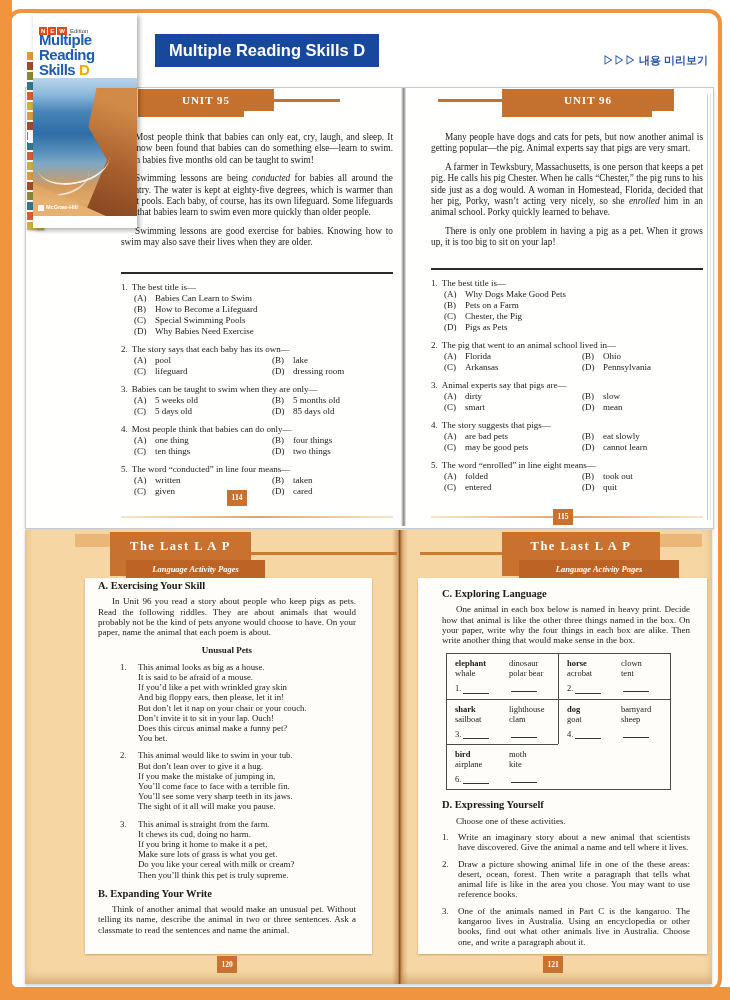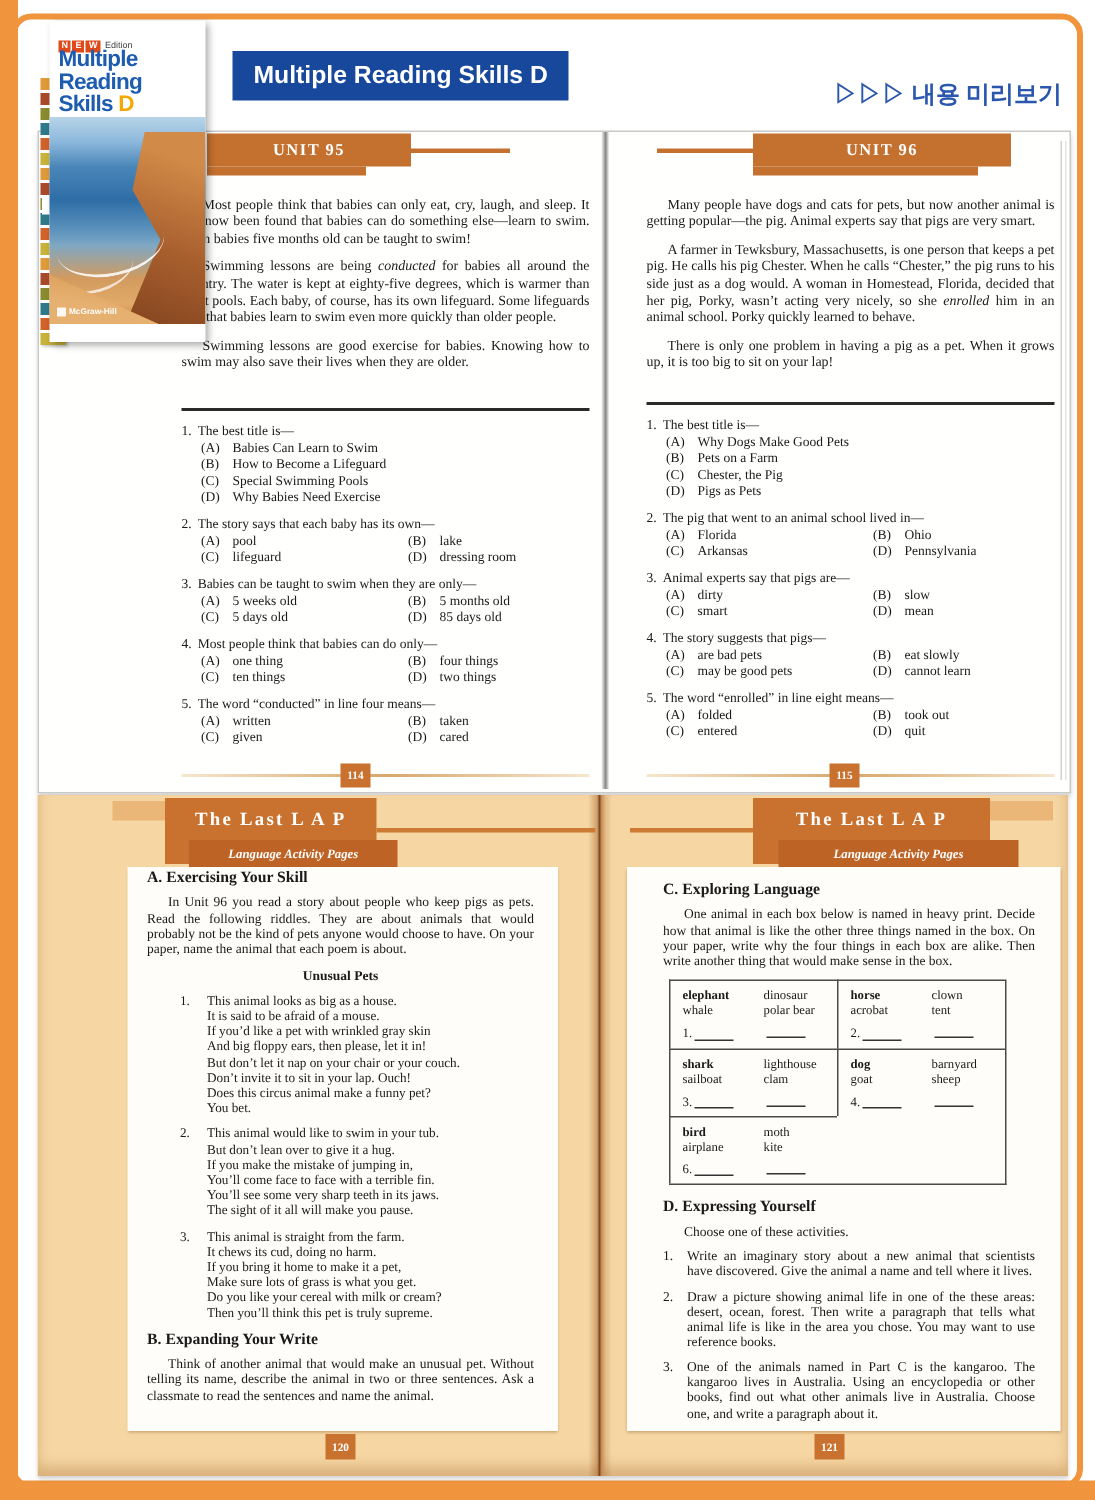--- a/index.html
+++ b/index.html
@@ -11,21 +11,21 @@
   .left-bar{position:absolute;left:0;top:0;width:12px;height:1000px;background:#f0953e;}
   .bottom-bar{position:absolute;left:0;top:987px;width:730px;height:13px;background:#f0953e;}
   .frame-border{position:absolute;left:7px;top:9px;width:707px;height:976px;
                 border:4px solid #f0953e;border-radius:14px;}
 
   
   .title-bar{position:absolute;left:155px;top:34px;width:224px;height:33px;background:#17489c;
              color:#fff;font-family:"Liberation Sans",sans-serif;font-weight:bold;
              font-size:16.5px;line-height:33px;padding-left:14px;box-sizing:border-box;}
   .preview{position:absolute;right:22px;top:53px;color:#2a57ad;
-           font-family:Liberation Serif, serif;font-weight:bold;font-size:16px;}
+           font-family:Liberation Sans, sans-serif;font-weight:bold;font-size:11px;}
 
   
   .cover{position:absolute;left:27px;top:14px;width:121px;height:216px;z-index:5;}
   .spine-col{position:absolute;left:0;top:38px;width:17px;height:178px;background:#fff;
              box-shadow:1px 1px 2px rgba(0,0,0,.25);
              background-image:repeating-linear-gradient(180deg,
                #e09a3a 0 8px,#fff 8px 10px,#a84a2a 10px 18px,#fff 18px 20px,
                #8a8a2f 20px 28px,#fff 28px 30px,#2f7a8a 30px 38px,#fff 38px 40px,
                #d2622a 40px 48px,#fff 48px 50px,#c8b23a 50px 58px,#fff 58px 60px);}
   .spine-d{position:absolute;left:1px;top:80px;width:15px;height:11px;background:#fff;
@@ -180,21 +180,21 @@
       <div class="opts opts2">
         <div><span class="ol">(A)</span><span>written</span></div>
         <div><span class="ol">(B)</span><span>taken</span></div>
         <div><span class="ol">(C)</span><span>given</span></div>
         <div><span class="ol">(D)</span><span>cared</span></div>
       </div>
     </div>
   </div>
 
   <div class="abs pg-line" style="left:95px;top:428px;width:272px;"></div>
-  <div class="abs pg-box" style="left:201px;top:421px;">114</div>
+  <div class="abs pg-box" style="left:201px;top:402px;">114</div>
 
   <div class="abs unit-line" style="left:412px;top:11px;width:64px;"></div>
   <div class="abs unit-banner" style="left:476px;top:1px;width:172px;height:22px;line-height:22px;">
     <span>UNIT 96</span>
   </div>
   <div class="abs unit-banner" style="left:476px;top:23px;width:150px;height:6px;"></div>
 
   <div class="abs story" style="left:405px;top:44px;">
     <p>Many people have dogs and cats for pets, but now another animal is getting popular—the pig. Animal experts say that pigs are very smart.</p>
     <p><span>A farmer in Tewksbury, Massachusetts, is one person that keeps a pet pig. He calls his pig Chester. When he calls “Chester,” the pig runs to his side just as a dog would. A woman in Homestead, Florida, decided that her pig, Porky, wasn’t acting very nicely, so she </span><i>enrolled</i><span> him in an animal school. Porky quickly learned to behave.</span></p>

